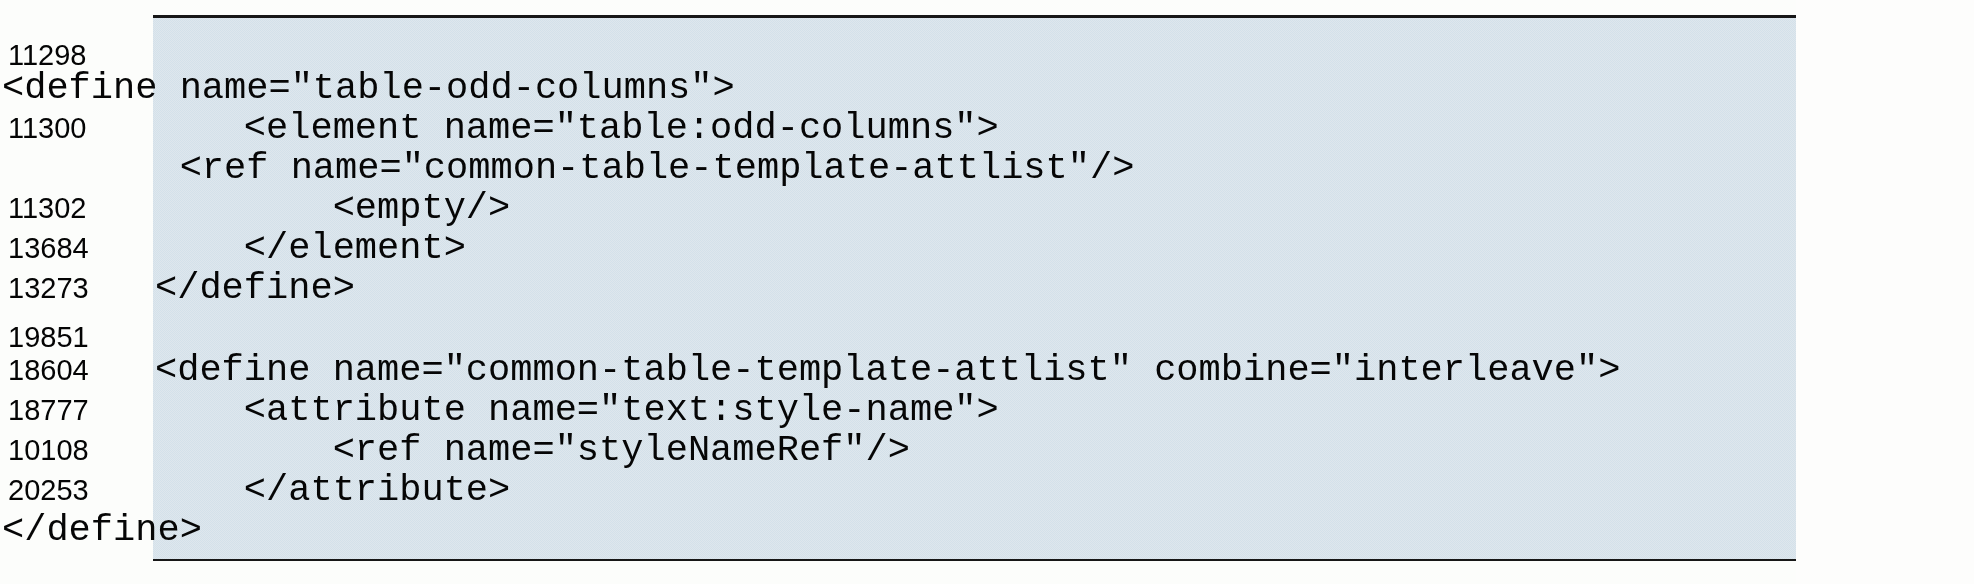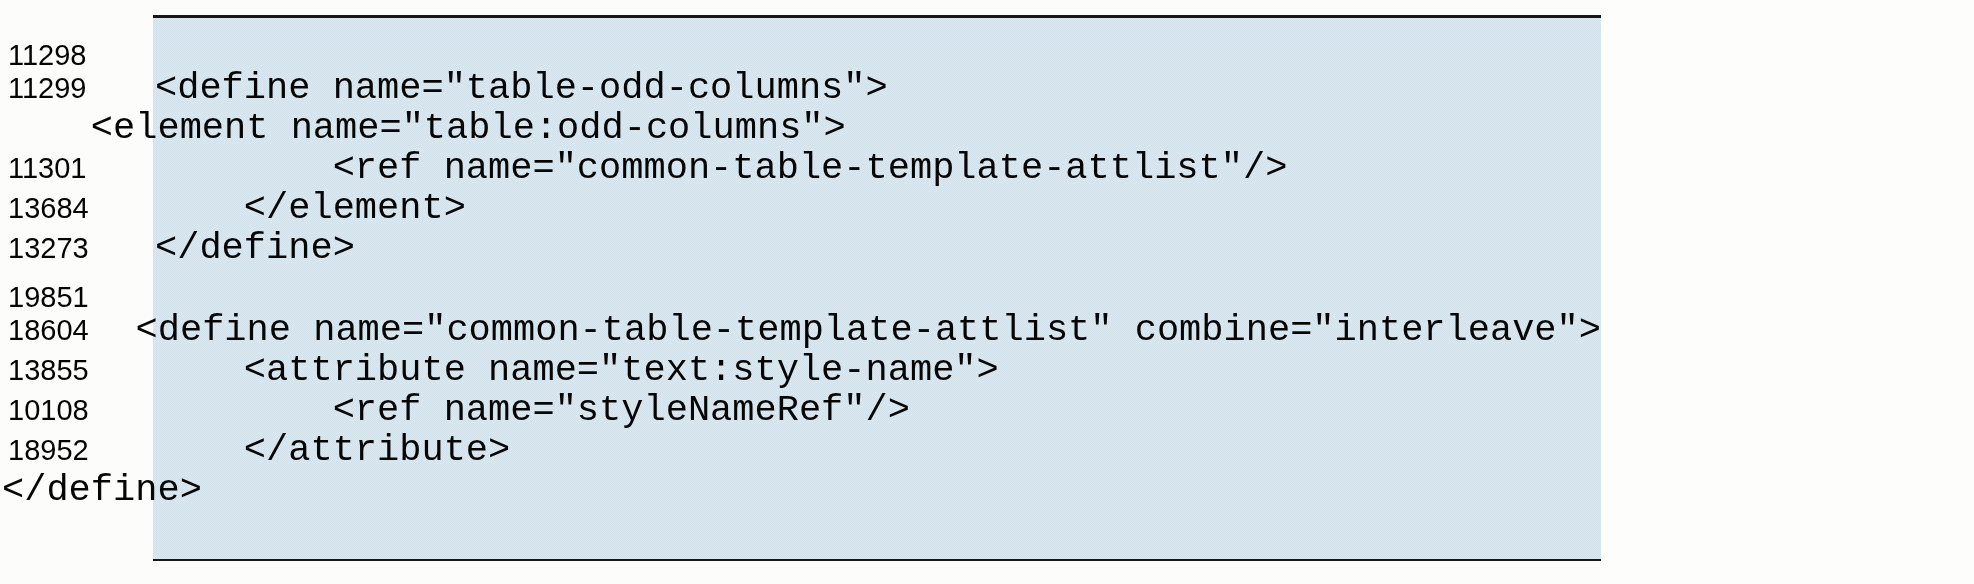--- a/index.html
+++ b/index.html
@@ -2,21 +2,21 @@
 <html><head>
 <meta charset="utf-8">
 <style>
   html, body {
     margin: 0;
     padding: 0;
     background: #fdfdfc;
   }
   .screen {
     position: relative;
-    width: 1601px;
+    width: 1796px;
     height: 584px;
     background: #fcfdfb;
     overflow: hidden;
     font-family: "Liberation Sans", sans-serif;
   }
   
   .codebox {
     position: absolute;
     left: 153px;
     top: 15px;
@@ -69,33 +69,36 @@
   <div class="codebox"></div>
 
   <div class="rows">
 
     <div class="row blank">
       <div class="num">11298</div>
       <div class="code"></div>
     </div>
 
     <div class="row">
-      <div class="num">11299</div>
       <div class="code">&lt;define name="table-odd-columns"&gt;</div>
     </div>
 
     <div class="row">
+      <div class="num">11300</div>
       <div class="code">    &lt;element name="table:odd-columns"&gt;</div>
     </div>
 
     <div class="row">
-      <div class="num">11301</div>
       <div class="code">        &lt;ref name="common-table-template-attlist"/&gt;</div>
     </div>
 
+    <div class="row">
+      <div class="num">11302</div>
+      <div class="code">        &lt;empty/&gt;</div>
+    </div>
 
     <div class="row">
       <div class="num">13684</div>
       <div class="code">    &lt;/element&gt;</div>
     </div>
 
     <div class="row">
       <div class="num">13273</div>
       <div class="code">&lt;/define&gt;</div>
     </div>
@@ -104,31 +107,31 @@
       <div class="num">19851</div>
       <div class="code"></div>
     </div>
 
     <div class="row">
       <div class="num">18604</div>
       <div class="code">&lt;define name="common-table-template-attlist" combine="interleave"&gt;</div>
     </div>
 
     <div class="row">
-      <div class="num">13855</div>
+      <div class="num">18777</div>
       <div class="code">    &lt;attribute name="text:style-name"&gt;</div>
     </div>
 
     <div class="row">
       <div class="num">10108</div>
       <div class="code">        &lt;ref name="styleNameRef"/&gt;</div>
     </div>
 
     <div class="row">
-      <div class="num">18952</div>
+      <div class="num">20253</div>
       <div class="code">    &lt;/attribute&gt;</div>
     </div>
 
     <div class="row">
       <div class="code">&lt;/define&gt;</div>
     </div>
 
   </div>
 </div>
 

